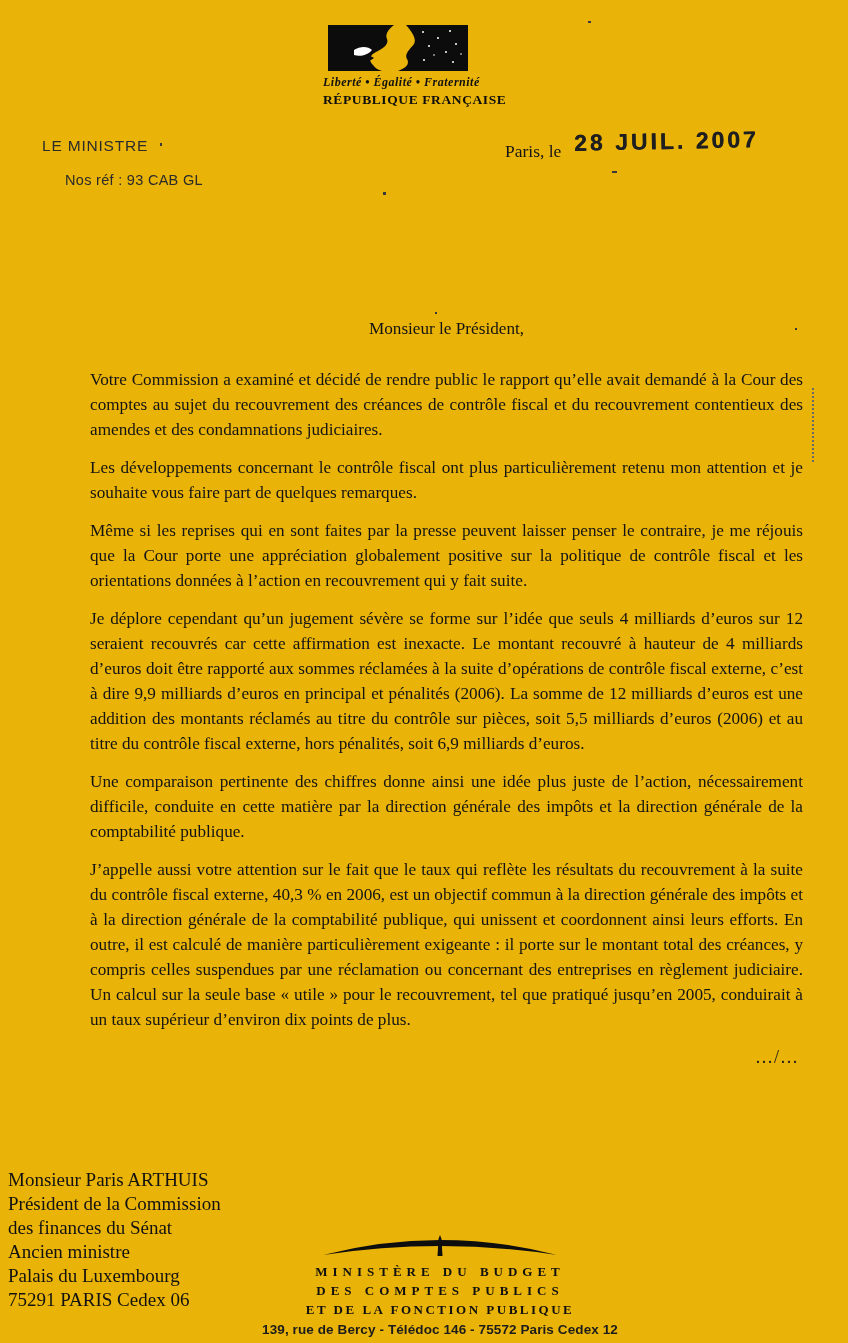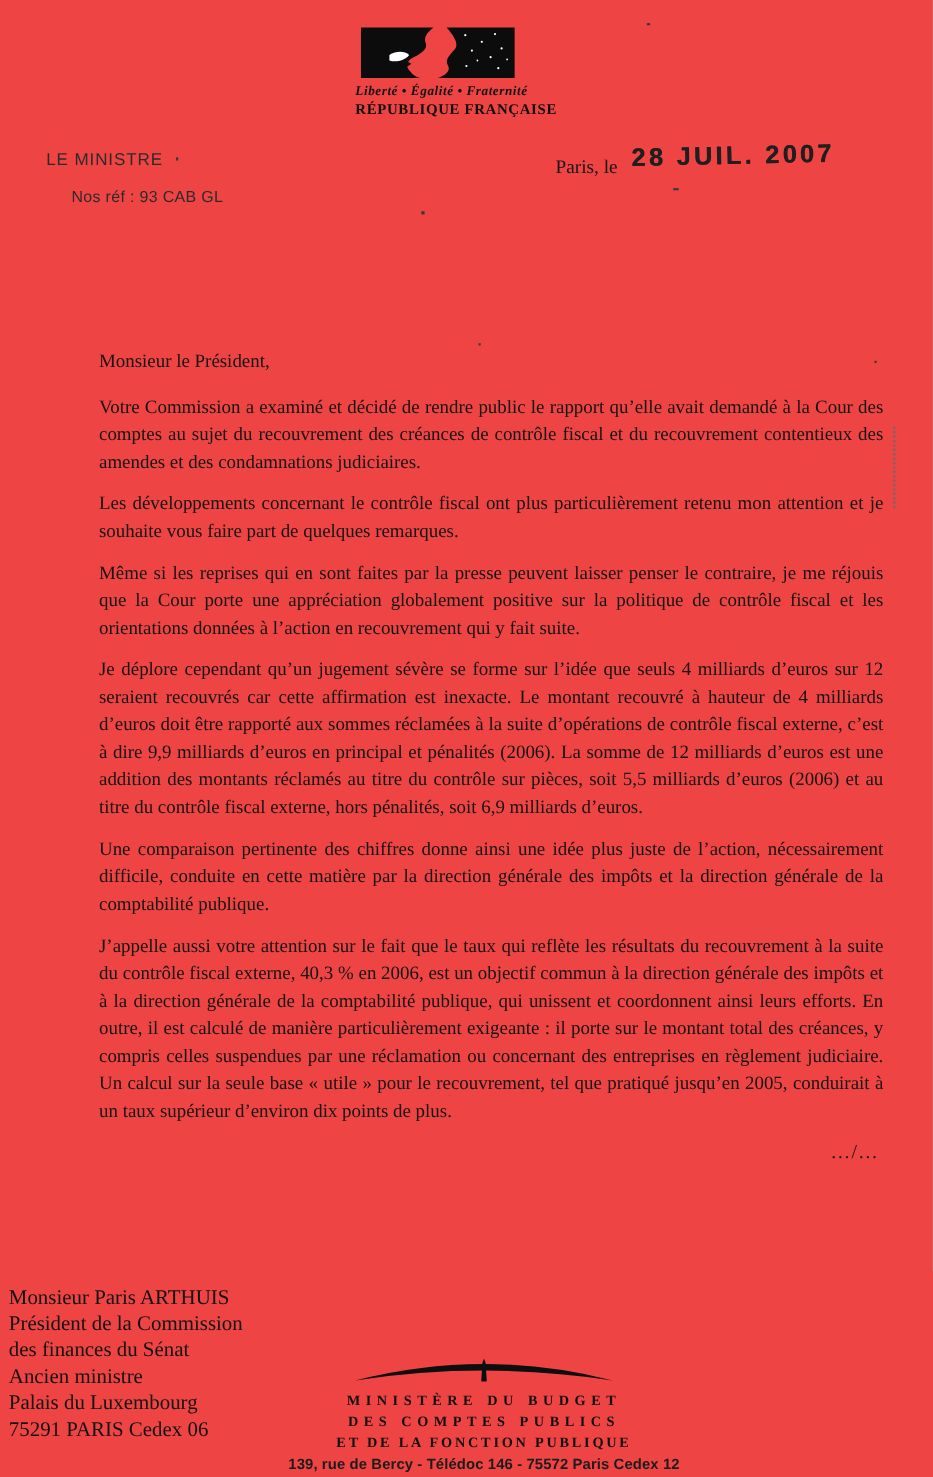--- a/index.html
+++ b/index.html
@@ -1,21 +1,21 @@
 <!DOCTYPE html>
 <html lang="fr"><head>
 <meta charset="utf-8">
 <style>
   html, body { margin: 0; padding: 0; background: #9a9a9a; }
   .page {
     position: relative;
     width: 848px;
     height: 1343px;
     margin: 0 auto;
-    background: #ef4444;
+    background: #eab308;
     font-family: "Liberation Serif", serif;
     color: #1a1a1a;
     overflow: hidden;
   }
 
   
   .logo-wrap {
     position: absolute;
     left: 323px;
     top: 24px;
@@ -92,21 +92,21 @@
     width: 713px;
     font-size: 17.2px;
     line-height: 25px;
     color: #141414;
   }
   .letter-body p {
     margin: 0 0 13px 0;
     text-align: justify;
     text-justify: inter-word;
   }
-  .letter-body p.salutation { text-align: left; margin-bottom: 16px; }
+  .letter-body p.salutation { text-align: center; margin-bottom: 26px; }
   .continuation {
     text-align: right;
     padding-right: 4px;
     margin-top: 8px;
     font-size: 18px;
     letter-spacing: 1px;
     color: #1a1a1a;
   }
 
   

